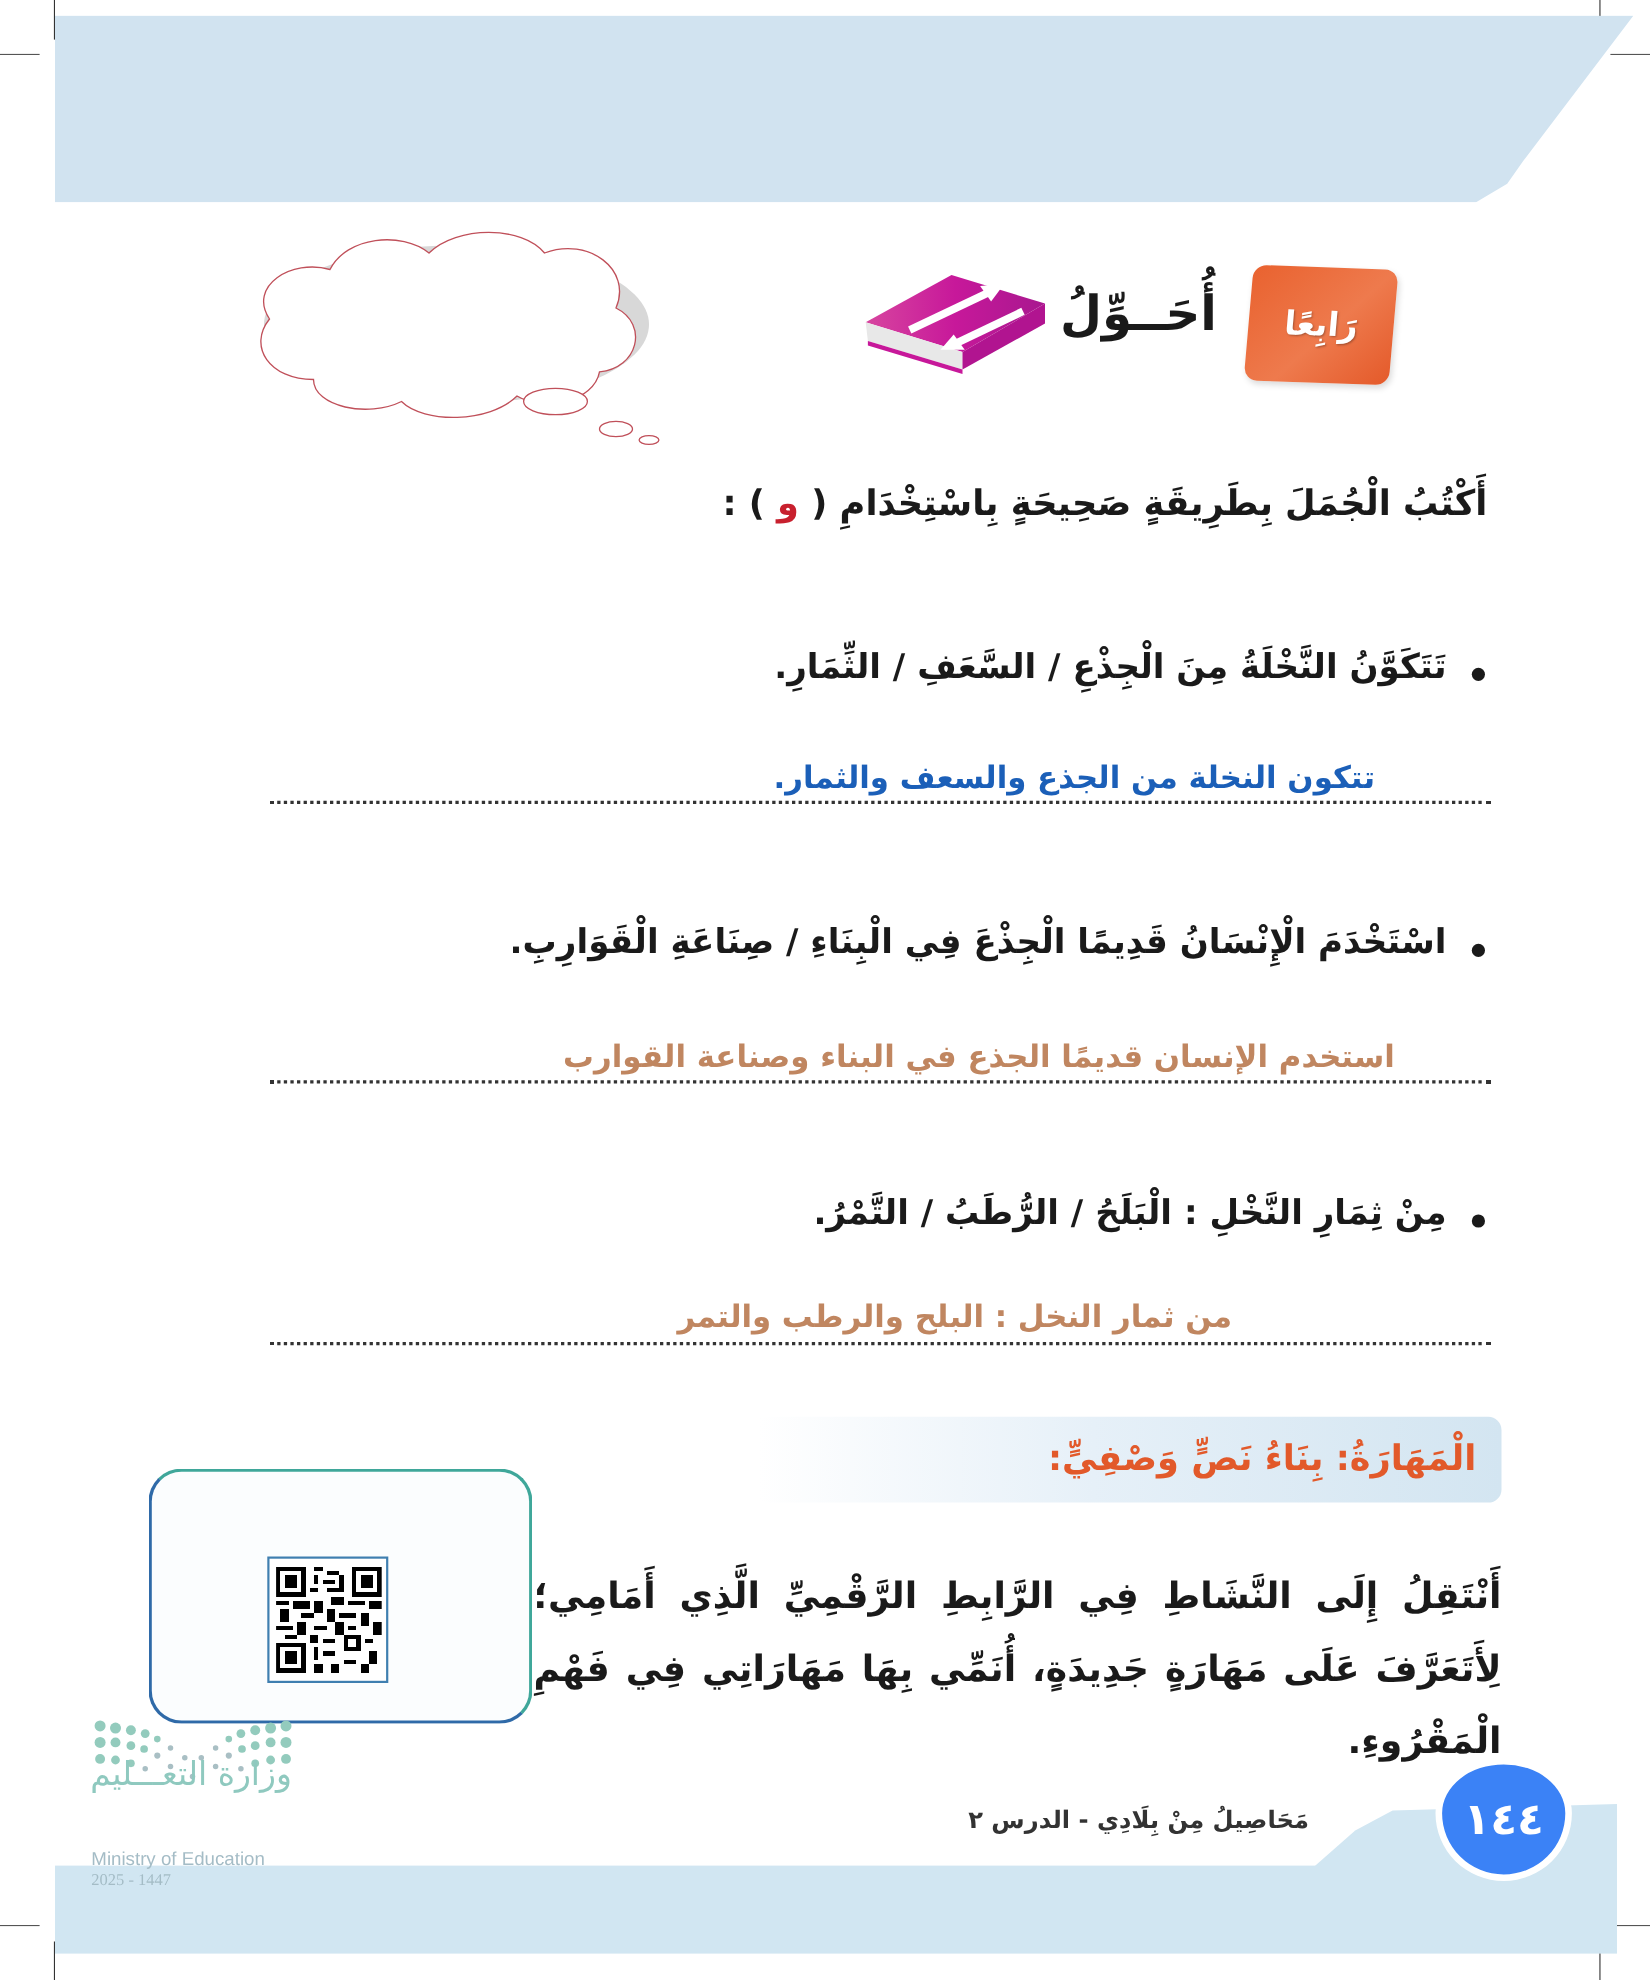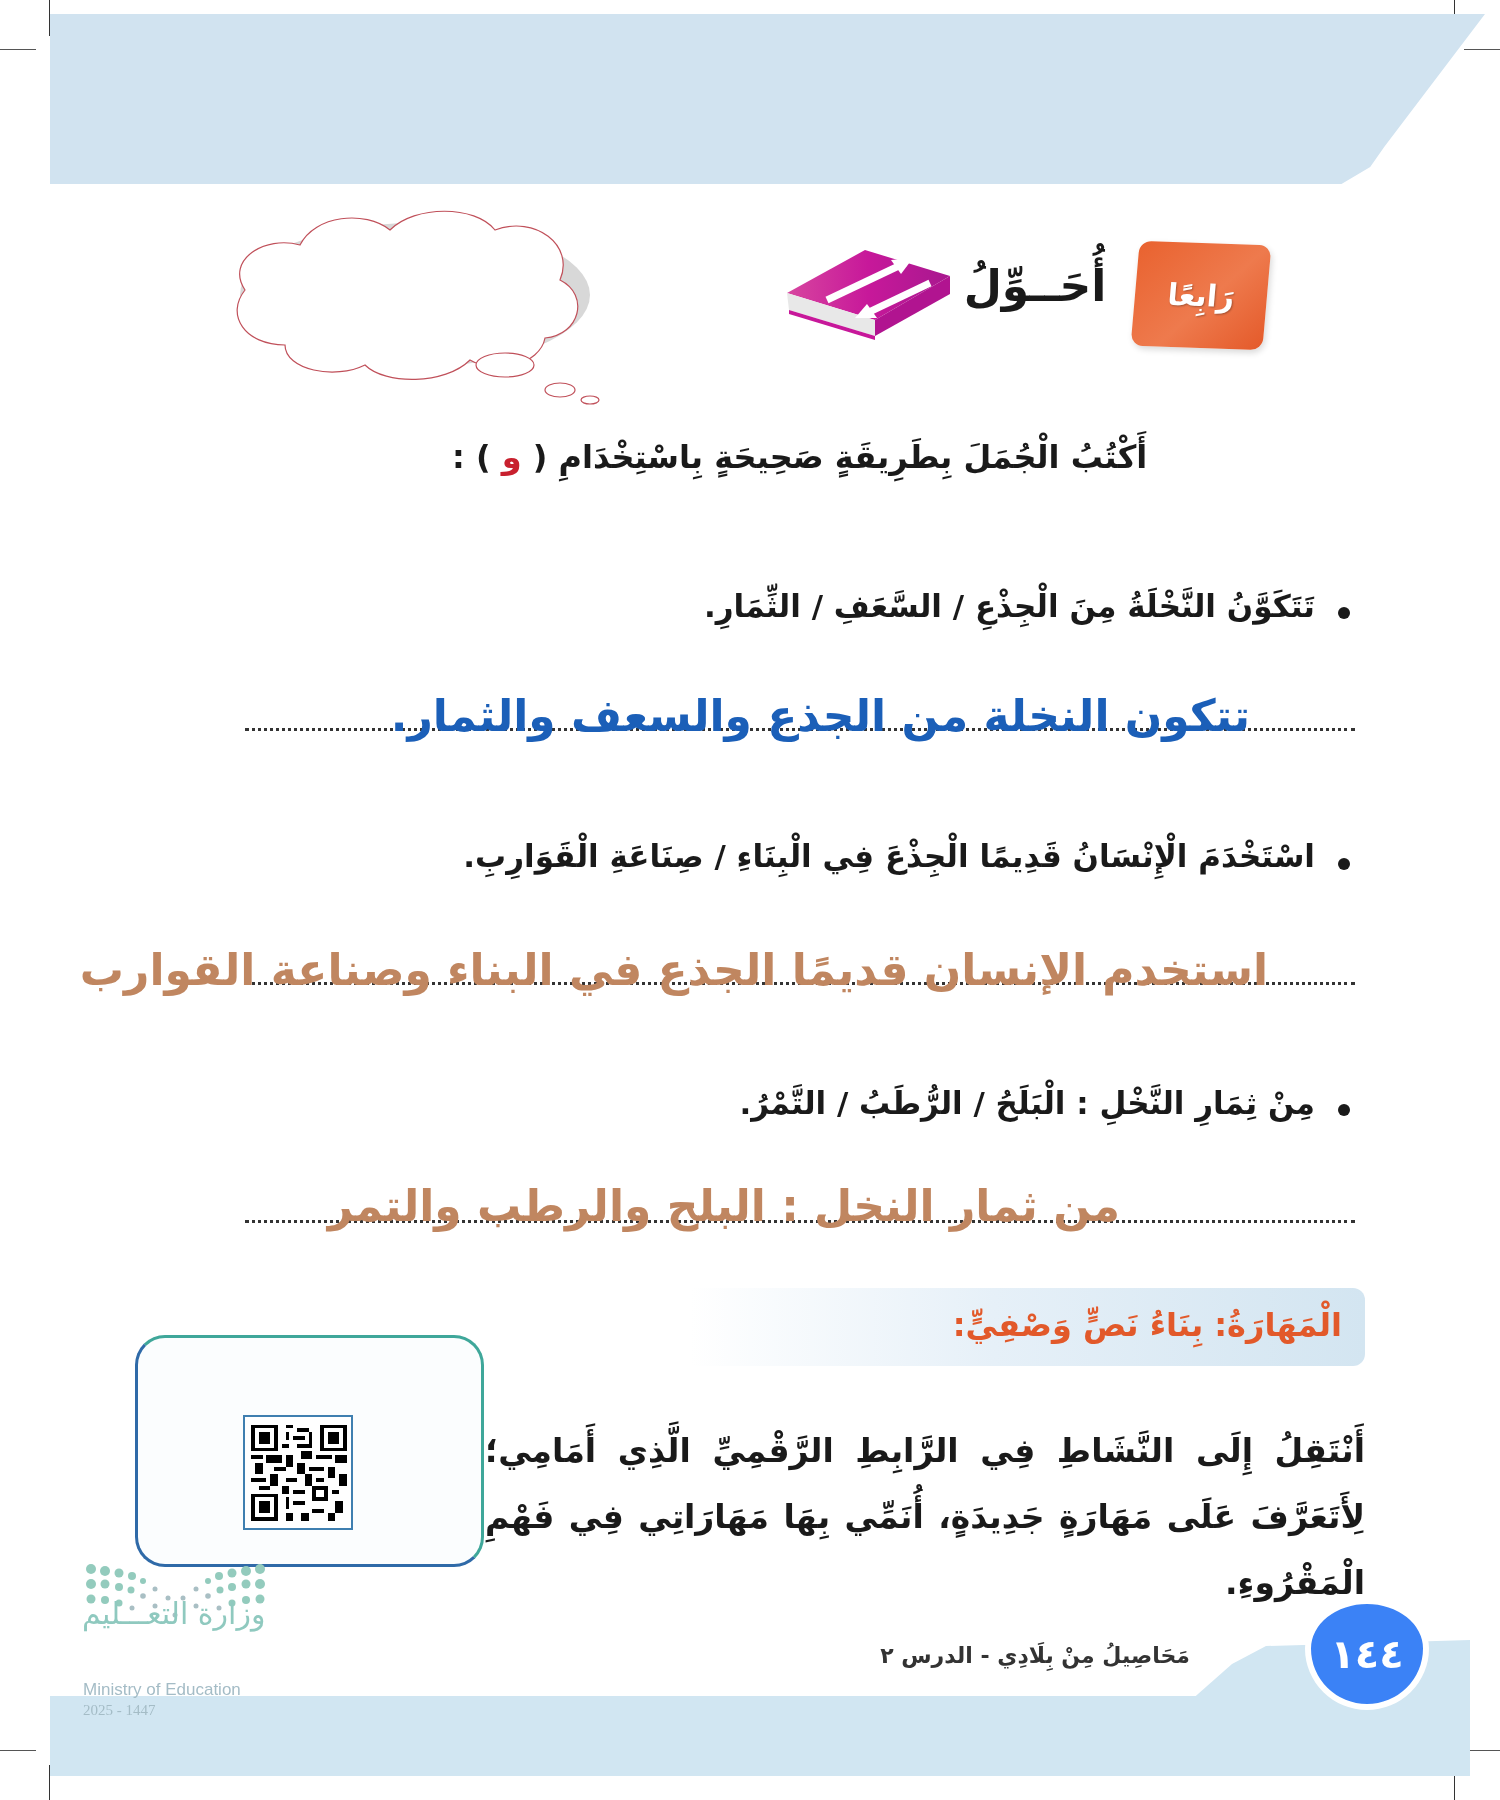--- a/index.html
+++ b/index.html
@@ -42,39 +42,39 @@
     .cloud-text {
       position: absolute; left: 240px; top: 245px; width: 310px;
       direction: rtl; text-align: center; font-weight: bold; font-size: 27px;
       line-height: 54px; color: #1a1a1a;
     }
     .red-dot { color: #d0222f; }
 
     
     .instruction {
       position: absolute; right: 148px; top: 438px; width: 900px;
-      direction: rtl; text-align: left; font-weight: bold; font-size: 32px; color: #1a1a1a;
+      direction: rtl; text-align: right; font-weight: bold; font-size: 32px; color: #1a1a1a;
     }
     .instruction .red { color: #c8202e; }
 
     
     .question {
       position: absolute; right: 185px; width: 1000px; direction: rtl; text-align: right;
       font-weight: bold; font-size: 31px; color: #1a1a1a;
     }
     .bullet { position: absolute; right: 150px; width: 12px; height: 12px; border-radius: 50%; background: #1a1a1a; }
 
     
     .answer-line {
       position: absolute; left: 245px; width: 1110px; height: 0;
       border-bottom: 3px dotted #333;
     }
     .answer {
       position: absolute; direction: rtl; text-align: right; font-weight: bold;
-      font-size: 44px; white-space: nowrap;
+      font-size: 28px; white-space: nowrap;
     }
     .answer.blue { color: #1b5fb8; }
     .answer.brown { color: #c08660; }
 
     
     .skill-box {
       position: absolute; left: 690px; top: 1288px; width: 675px; height: 78px;
       background: linear-gradient(to left, #d3e5f1 0%, #e6f0f8 55%, #ffffff 100%);
       border-radius: 0 12px 12px 0;
     }

